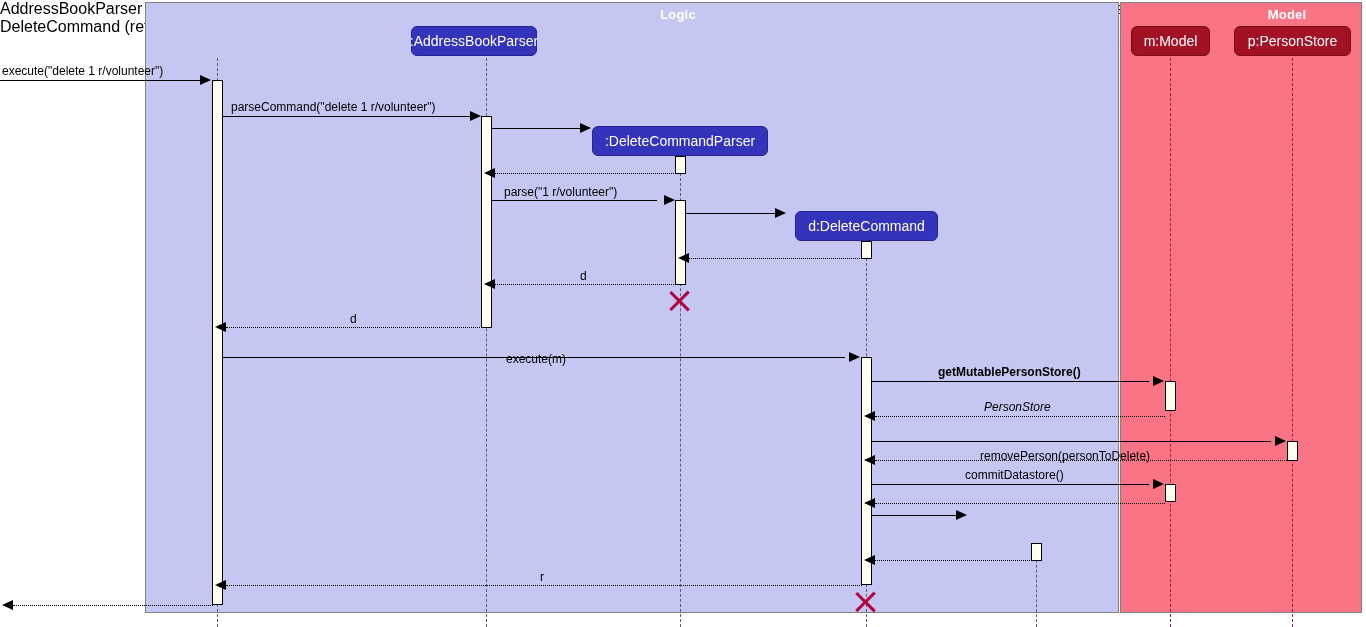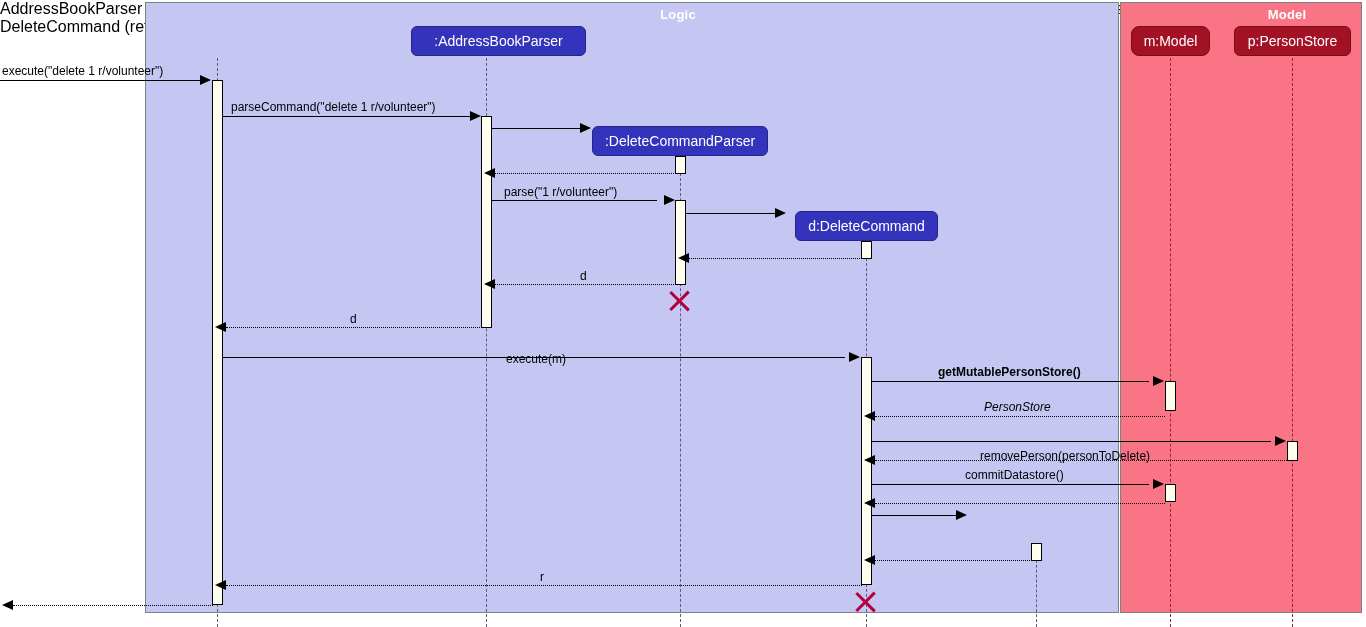--- a/index.html
+++ b/index.html
@@ -143,30 +143,30 @@
   
   <div class="lifeline" style="left:217px; top:58px; height:569px;"></div>
   <div class="lifeline" style="left:486px; top:58px; height:569px;"></div>
   <div class="lifeline" style="left:680px; top:158px; height:469px;"></div>
   <div class="lifeline" style="left:866px; top:243px; height:384px;"></div>
   <div class="lifeline" style="left:1036px; top:545px; height:82px;"></div>
   <div class="lifeline lifeline-model" style="left:1170px; top:58px; height:569px;"></div>
   <div class="lifeline lifeline-model" style="left:1292px; top:58px; height:569px;"></div>
 
   
-  <div class="participant p-logic" style="left:411px; top:26px; width:175px; height:30px;">
+  <div class="participant p-logic" style="left:411px; top:26px; width:126px; height:30px;">
     <span>:AddressBookParser</span>
   </div>
   <div class="participant p-logic" style="left:592px; top:126px; width:176px; height:30px;">
     <span>:DeleteCommandParser</span>
   </div>
   <div class="participant p-logic" style="left:795px; top:211px; width:143px; height:30px;">
     <span>d:DeleteCommand</span>
   </div>
-  <div class="participant p-model" style="left:1131px; top:26px; width:79px; height:30px;border-radius:8px;">
+  <div class="participant p-model" style="left:1131px; top:26px; width:79px; height:30px;">
     <span>m:Model</span>
   </div>
   <div class="participant p-model" style="left:1234px; top:26px; width:117px; height:30px;">
     <span>p:PersonStore</span>
   </div>
 
   
   <div class="activation" style="left:212px; top:80px; width:11px; height:525px;"></div>
   <div class="activation" style="left:481px; top:116px; width:11px; height:212px;"></div>
   <div class="activation" style="left:675px; top:156px; width:11px; height:18px;"></div>

